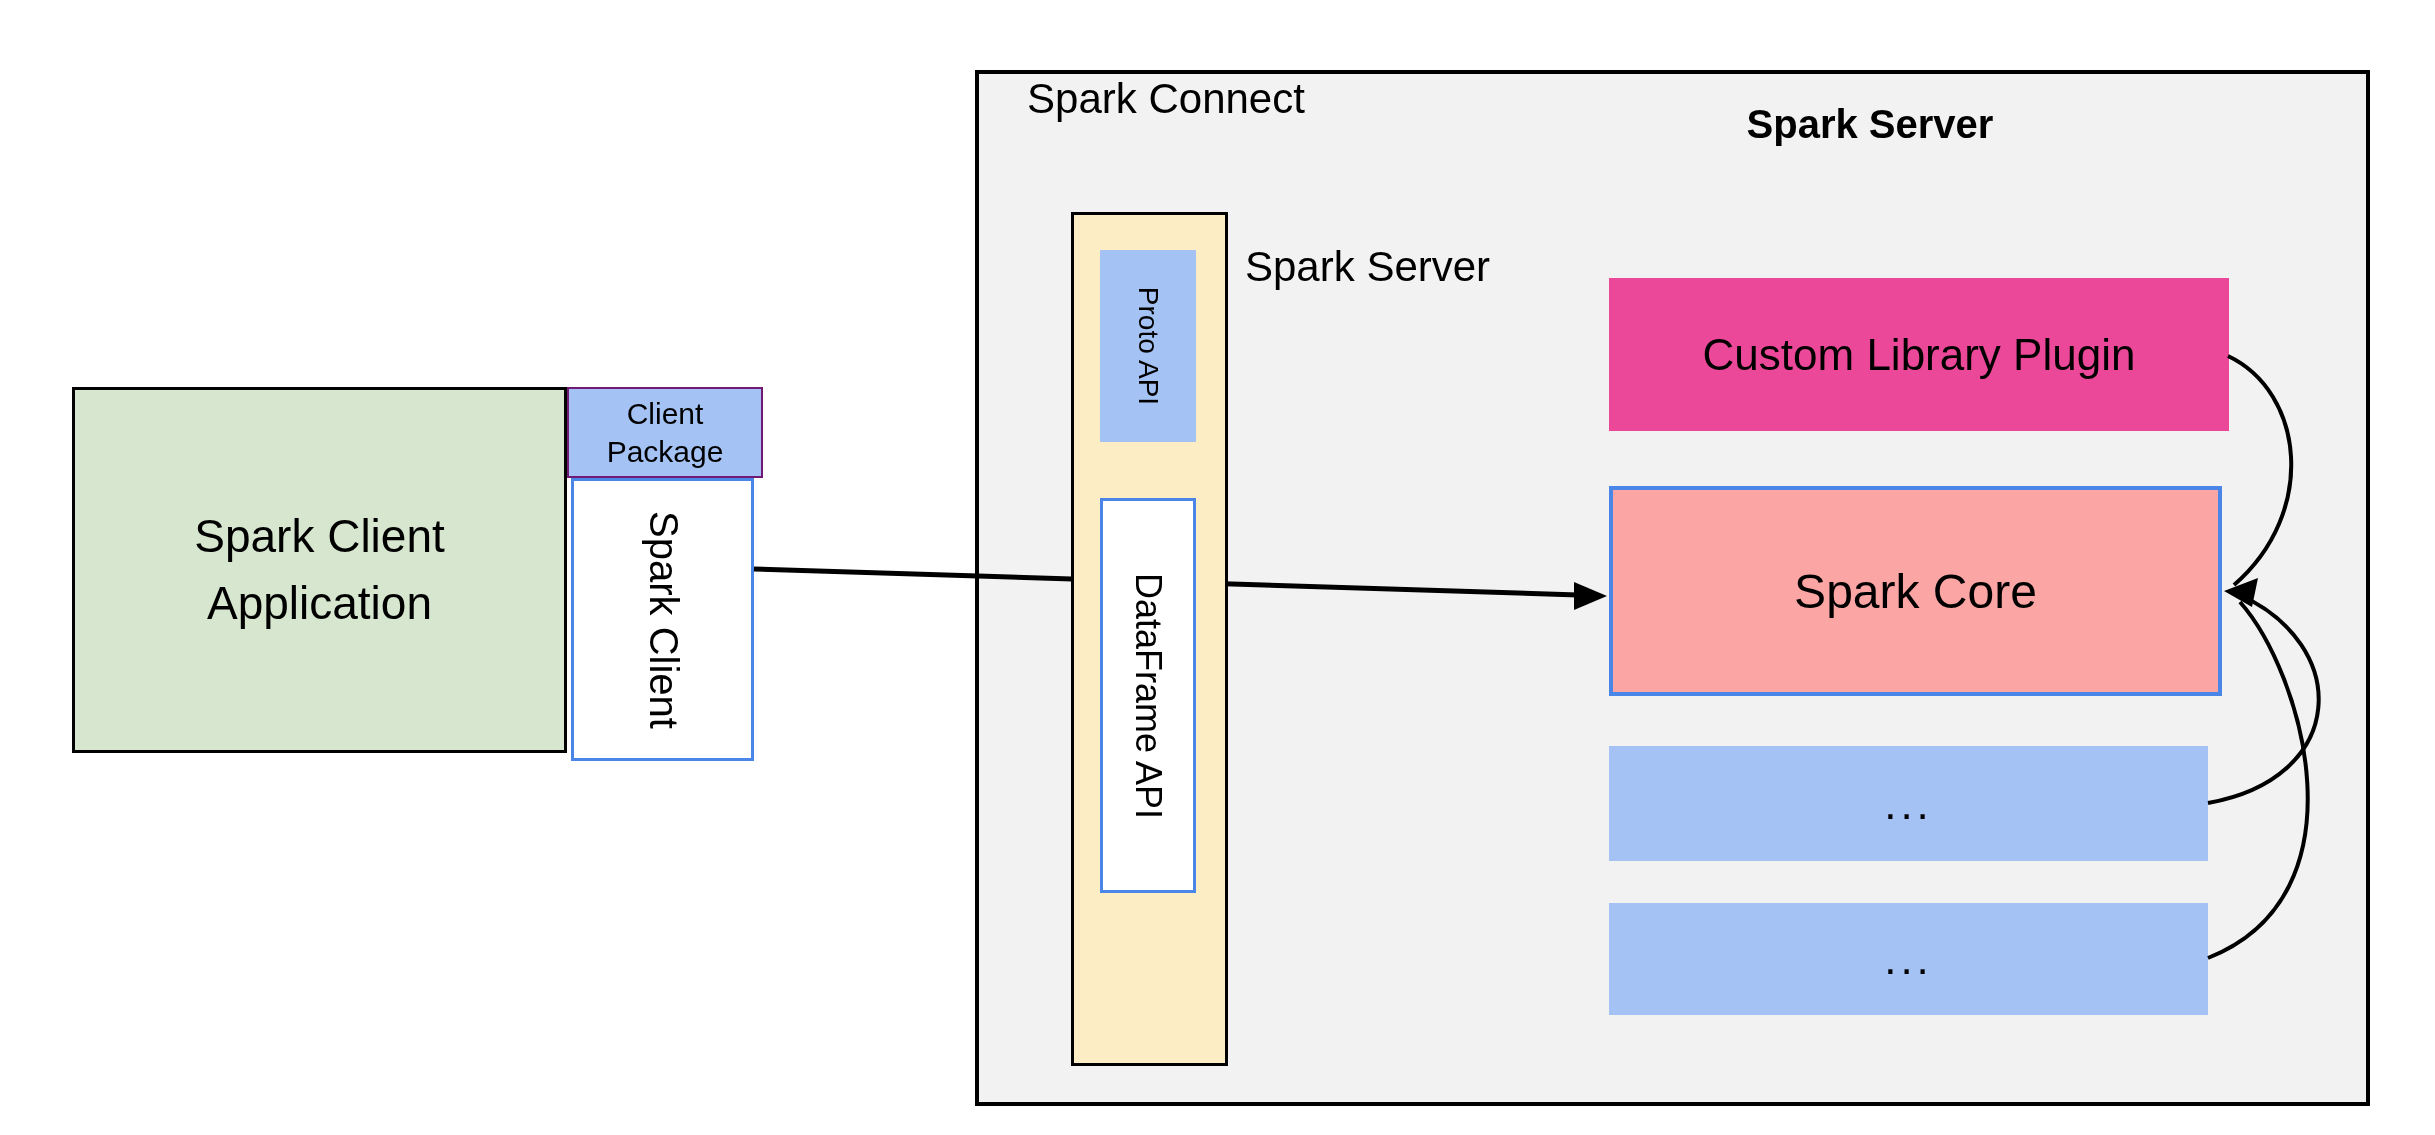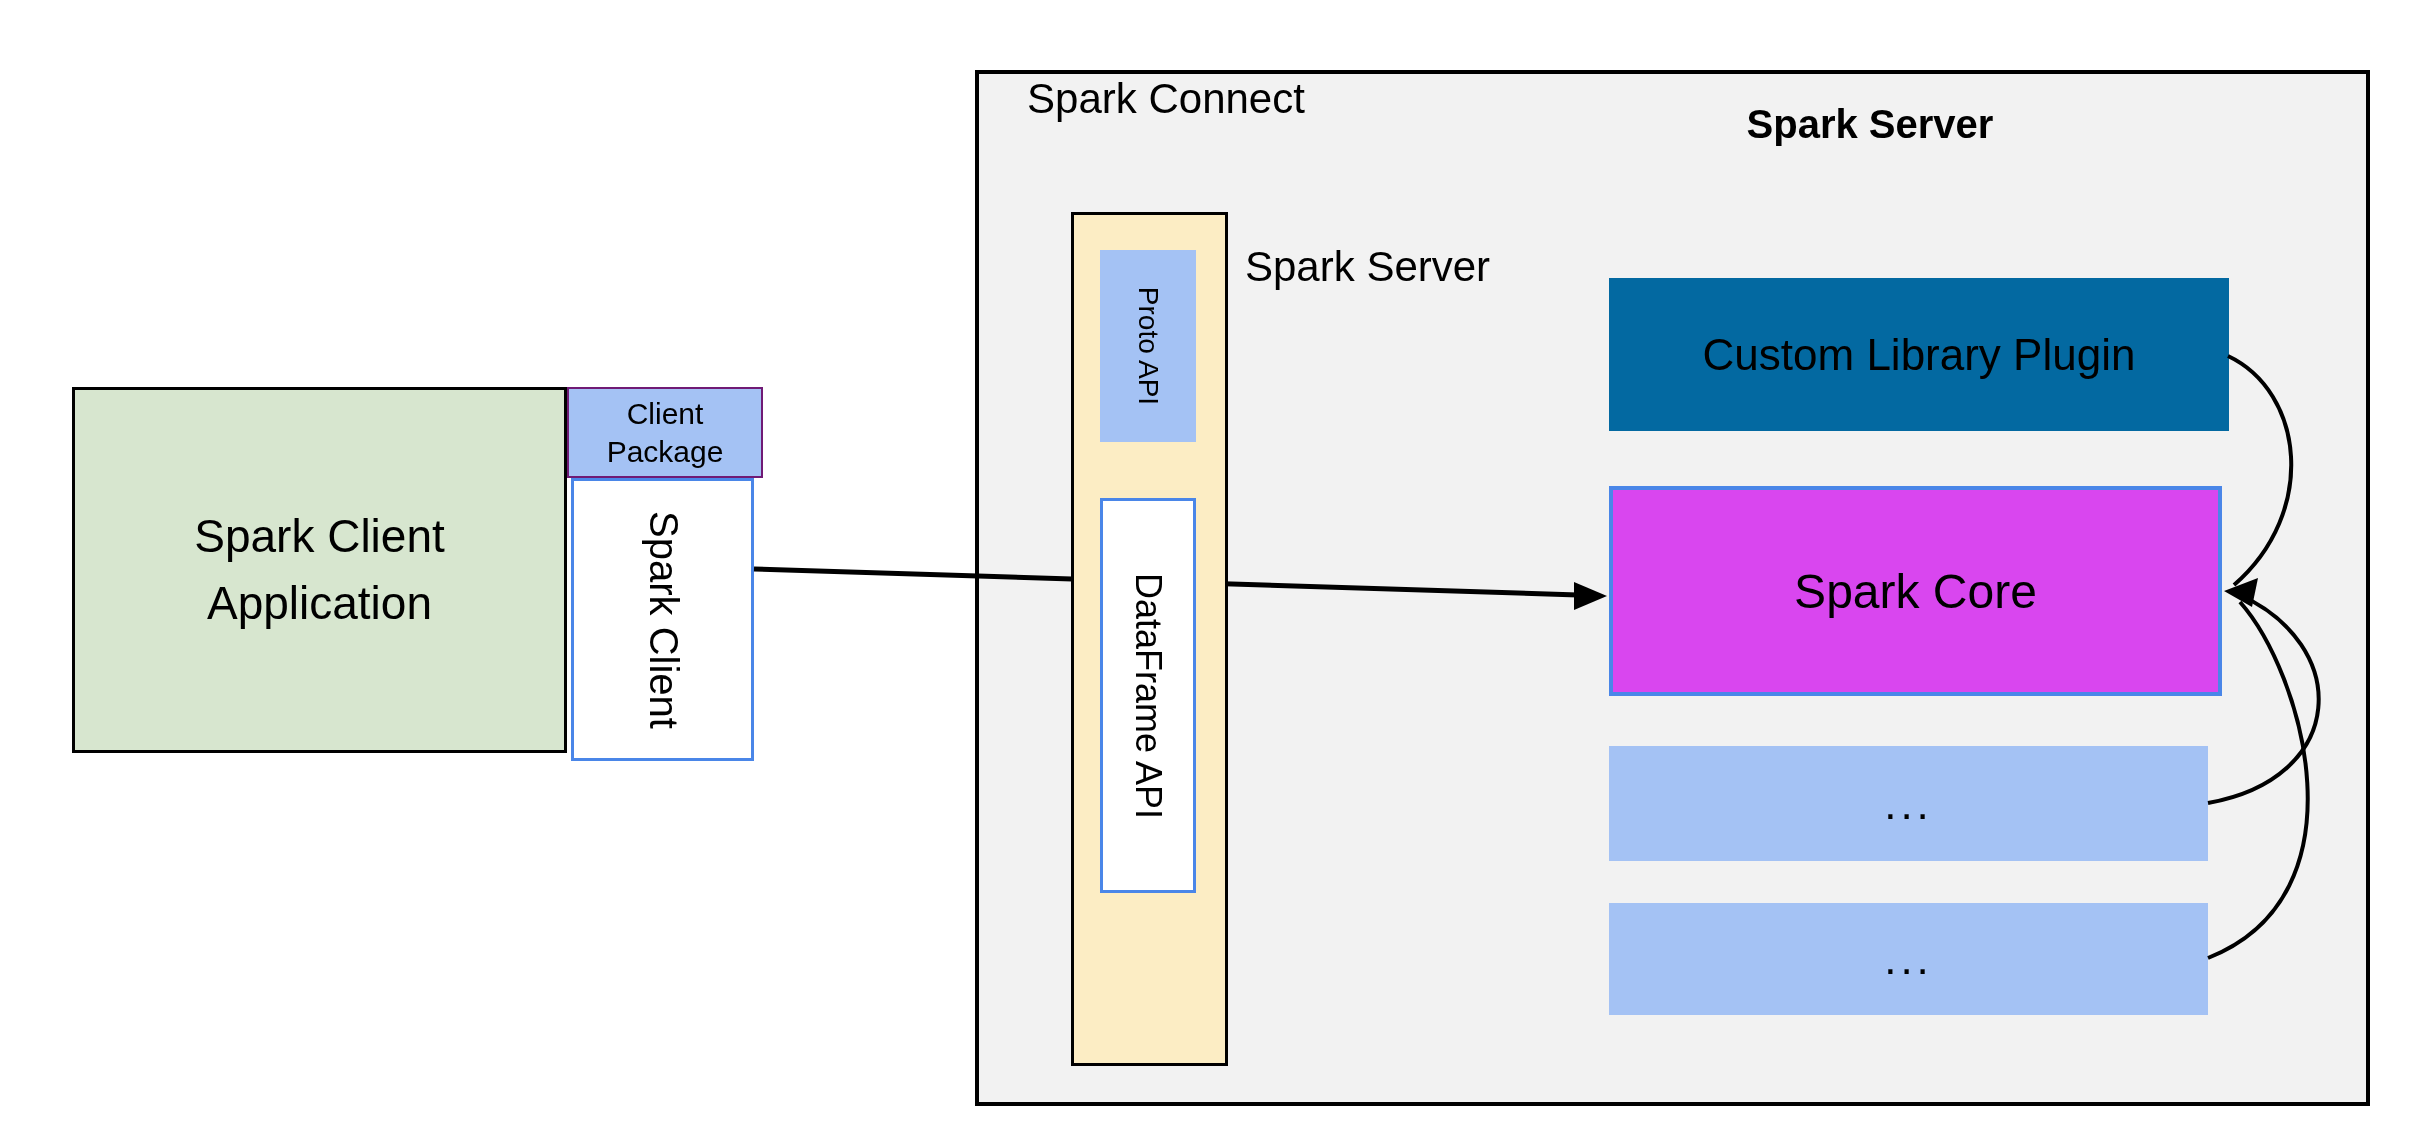--- a/index.html
+++ b/index.html
@@ -25,23 +25,23 @@
   .connect-title{left:966px;top:74px;width:400px;z-index:2;text-align:center;font-size:42px;line-height:50px;}
   .server-title{left:1620px;top:102px;width:500px;z-index:2;text-align:center;font-size:40px;font-weight:bold;}
 
   
   .yellow-box{left:1071px;top:212px;width:157px;height:854px;background:#fcedc4;border:3px solid #000;z-index:5;}
   .proto-box{left:1100px;top:250px;width:96px;height:192px;background:#a4c2f4;z-index:6;}
   .dataframe-box{left:1100px;top:498px;width:96px;height:395px;background:#fff;border:3px solid #4a86e8;z-index:6;}
   .library-label{left:1245px;top:240px;width:420px;z-index:5;text-align:left;font-size:42px;line-height:54px;}
 
   
-  .plugin-box{left:1609px;top:278px;width:620px;height:153px;background:#0369a1;z-index:2;
+  .plugin-box{left:1609px;top:278px;width:620px;height:153px;background:#ec4899;z-index:2;
               display:flex;align-items:center;justify-content:center;font-size:44px;}
-  .core-box{left:1609px;top:486px;width:613px;height:210px;background:#d946ef;border:4px solid #4a86e8;z-index:2;
+  .core-box{left:1609px;top:486px;width:613px;height:210px;background:#fca5a5;border:4px solid #4a86e8;z-index:2;
               display:flex;align-items:center;justify-content:center;font-size:48px;}
   .dots-box{left:1609px;width:599px;background:#a4c2f4;z-index:2;
               display:flex;align-items:center;justify-content:center;font-size:44px;letter-spacing:4px;}
   .dots-1{top:746px;height:115px;}
   .dots-2{top:903px;height:112px;}
 
   
   .vwrap{position:absolute;top:50%;left:50%;transform:translate(-50%,-50%) rotate(90deg);white-space:nowrap;}
   .v-client{font-size:40px;}
   .v-proto{font-size:28px;}

